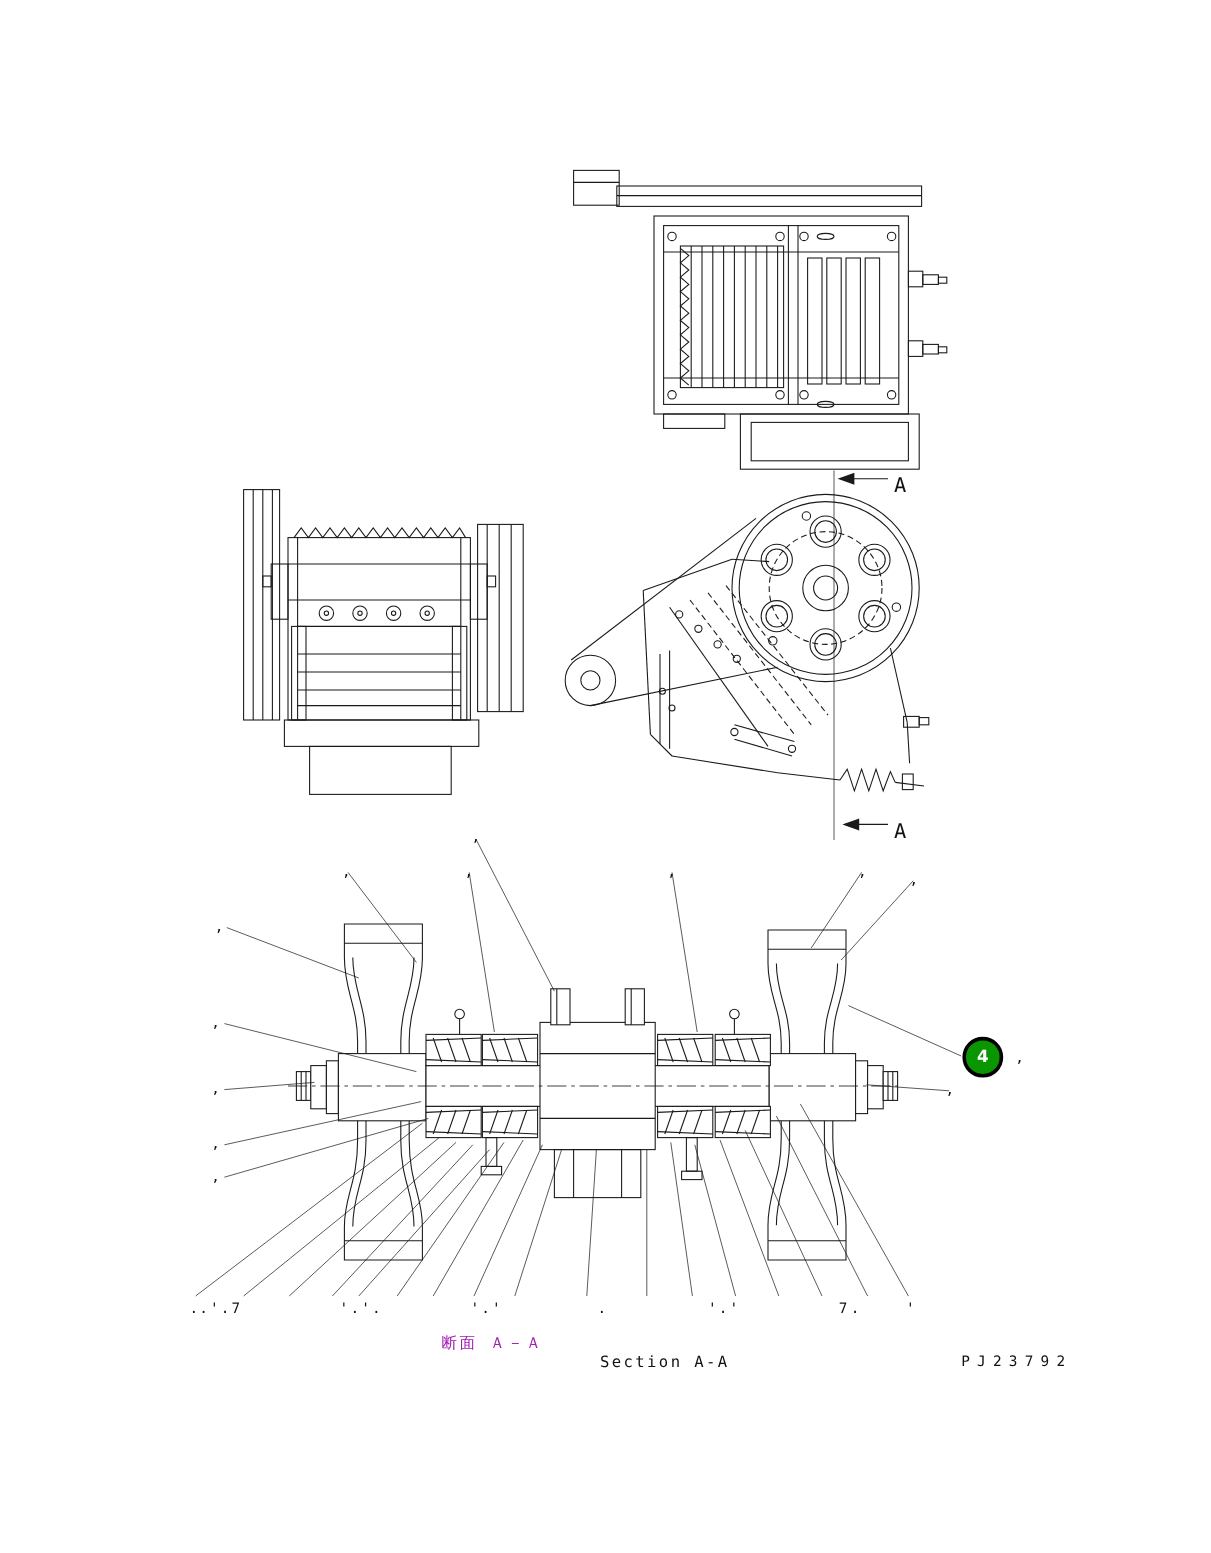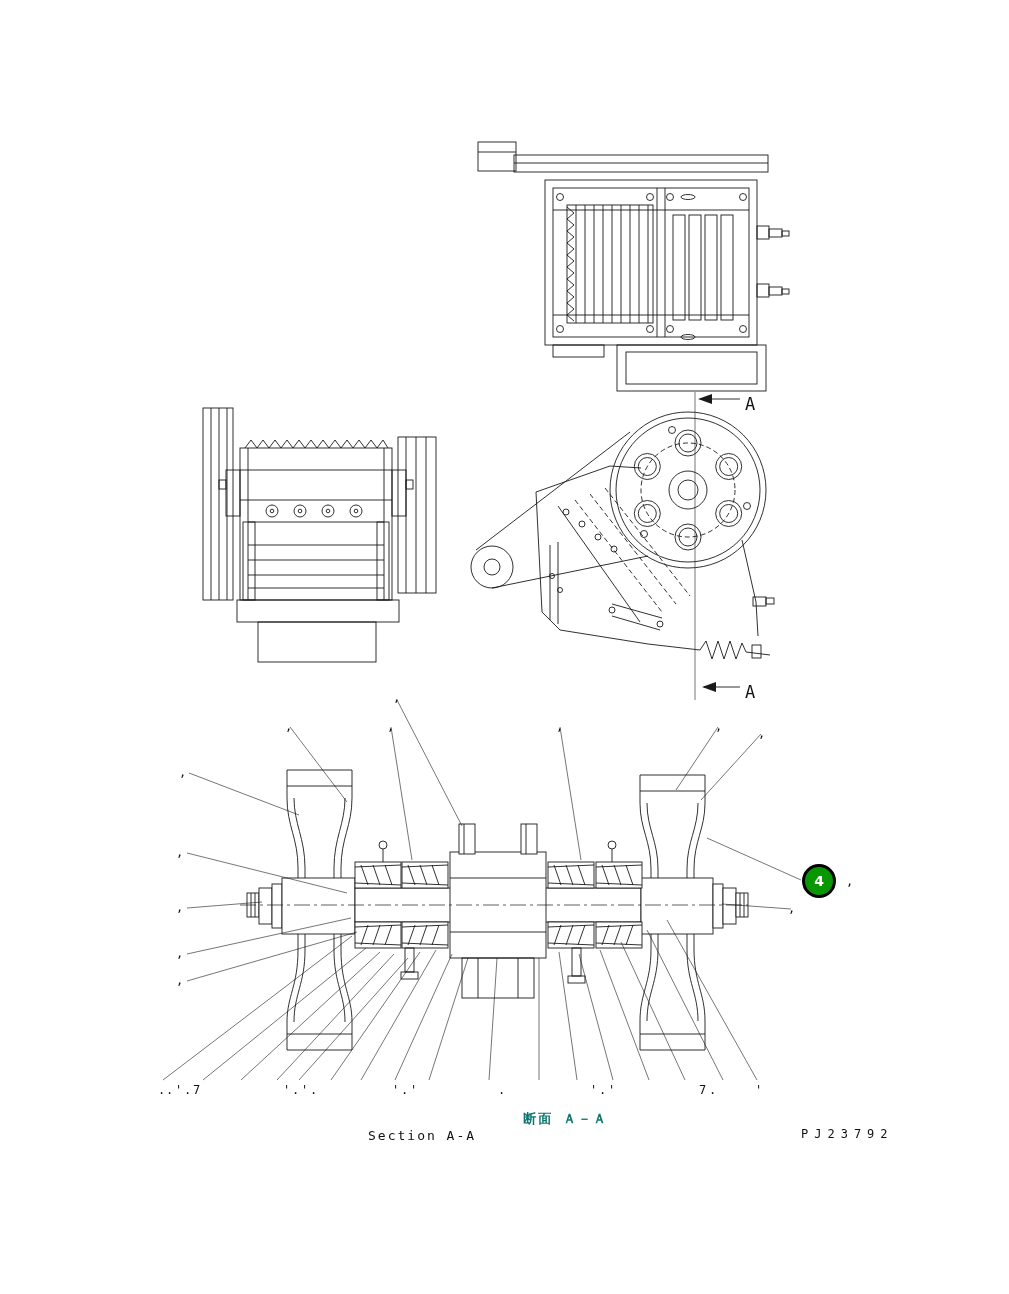--- a/index.html
+++ b/index.html
@@ -11,23 +11,23 @@
   svg .wf{fill:#ffffff;}
   svg .fb{fill:#1a1a1a;stroke:none;}
   svg .thin{stroke-width:0.6;}
   svg .dash{stroke-dasharray:5 3;}
   svg .cl{stroke-dasharray:16 4 3 4;stroke-width:0.7;}
   svg text{stroke:none;fill:#111;font-family:"DejaVu Sans Mono",monospace;font-size:17px;}
   .mark{position:absolute;font:12px "DejaVu Sans Mono",monospace;color:#111;}
   .badge{position:absolute;left:802px;top:864px;width:28px;height:28px;border-radius:50%;
          background:#0a9600;border:3px solid #000;color:#fff;
          font:bold 14px/28px "DejaVu Sans",sans-serif;text-align:center;}
-  .title-jp{position:absolute;left:368px;top:1110px;width:240px;text-align:right;
-            font-size:13px;letter-spacing:2px;color:#0f766e;font-weight:bold;}
-  .title-en{position:absolute;left:368px;top:1128px;width:240px;text-align:left;
+  .title-jp{position:absolute;left:368px;top:1110px;width:240px;text-align:left;
+            font-size:13px;letter-spacing:2px;color:#a21caf;}
+  .title-en{position:absolute;left:368px;top:1128px;width:240px;text-align:right;
             font-size:13px;letter-spacing:2px;color:#111;}
   .dwgno{position:absolute;left:789px;top:1127px;font-size:12px;letter-spacing:6px;color:#111;margin-left:12px;}
 </style>
 </head>
 <body>
 
 <div class="canvas">
 
 <svg width="1009" height="1294" viewBox="0 0 1009 1294">
   <defs>

